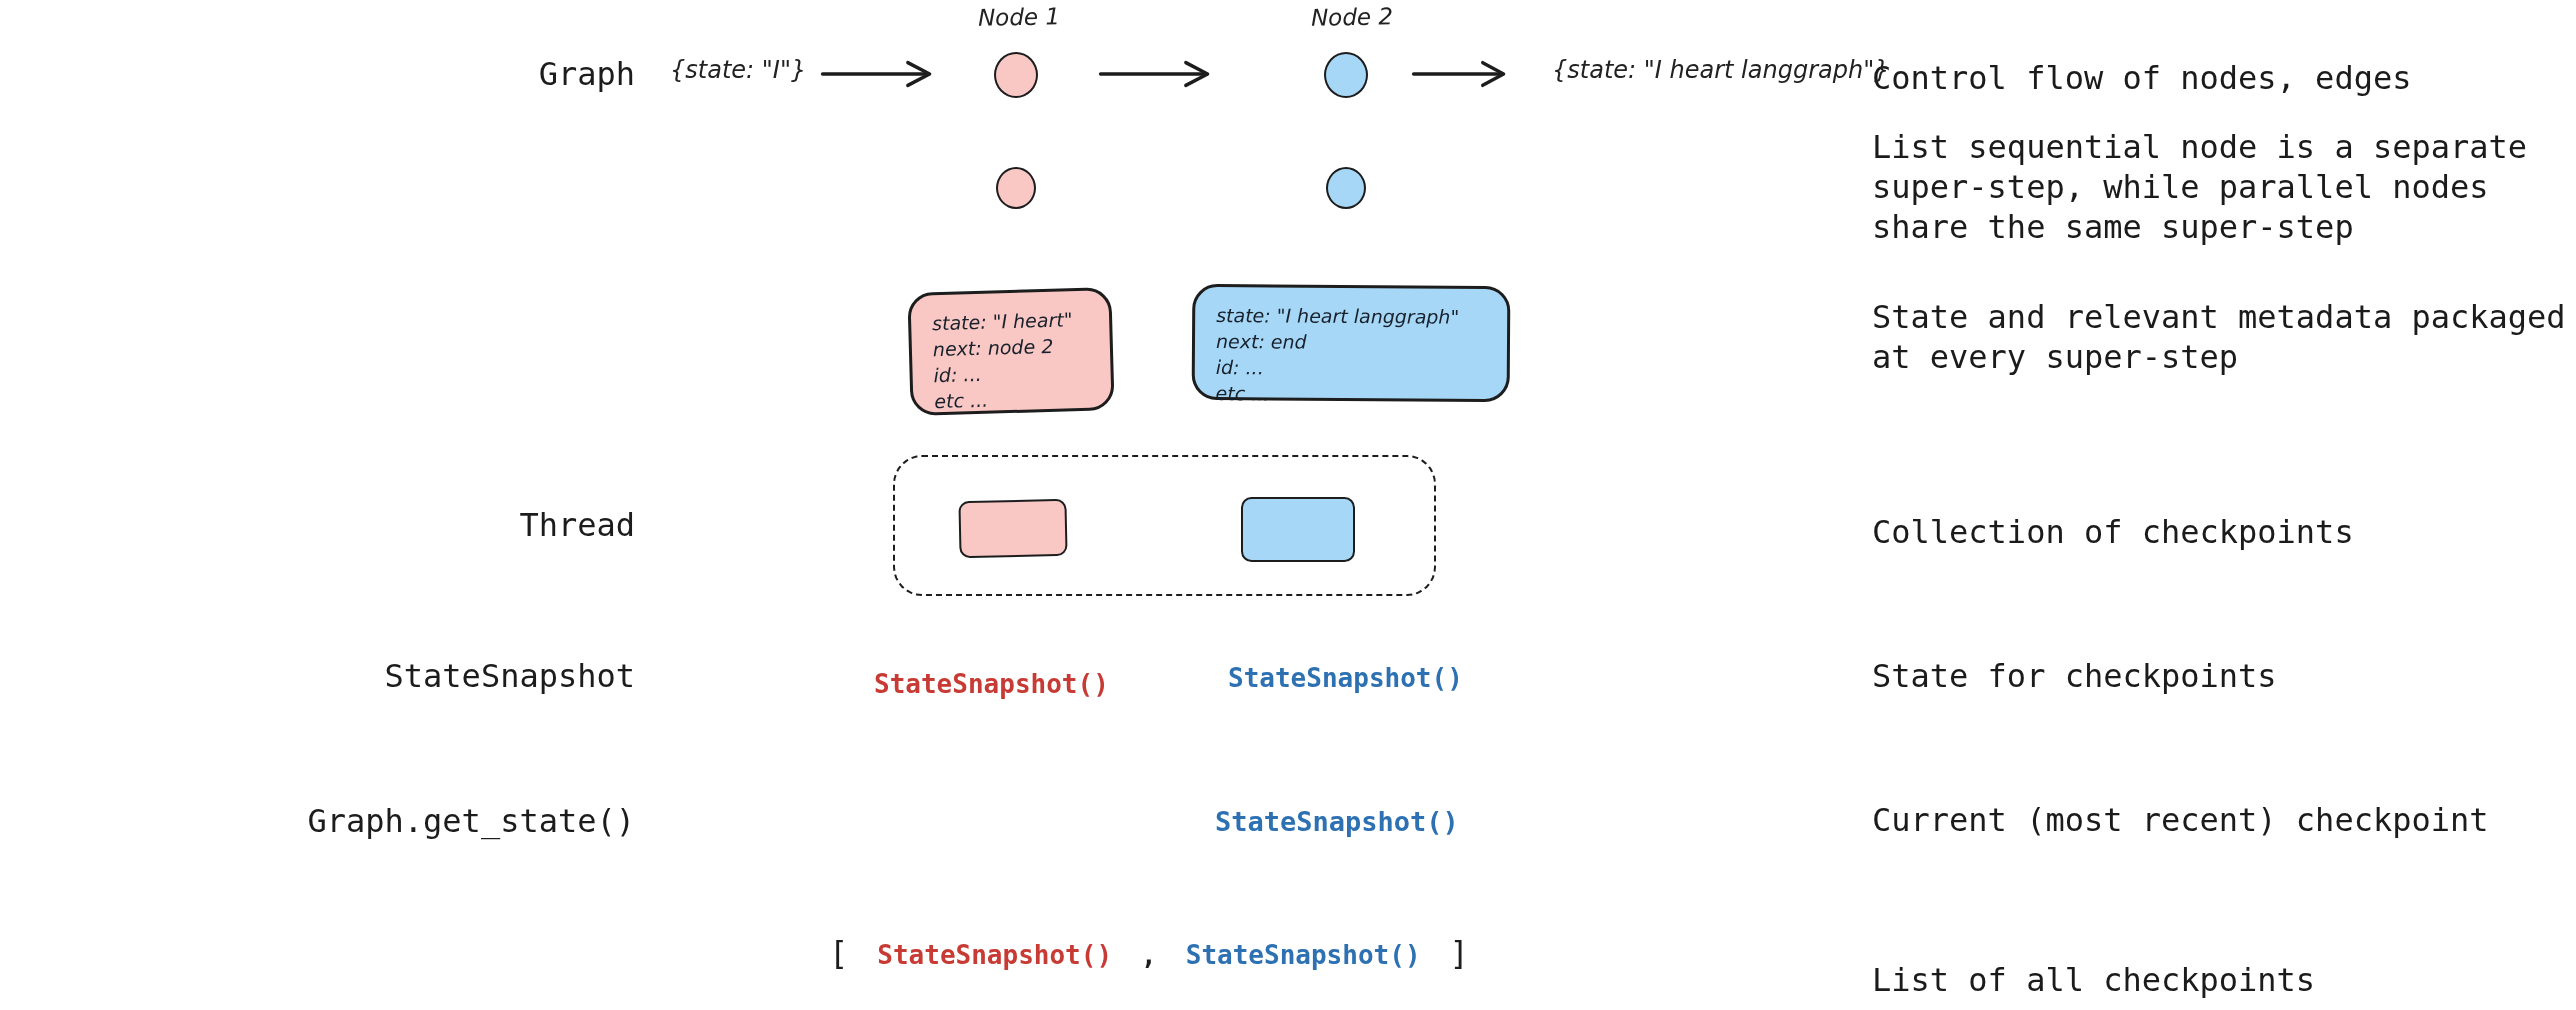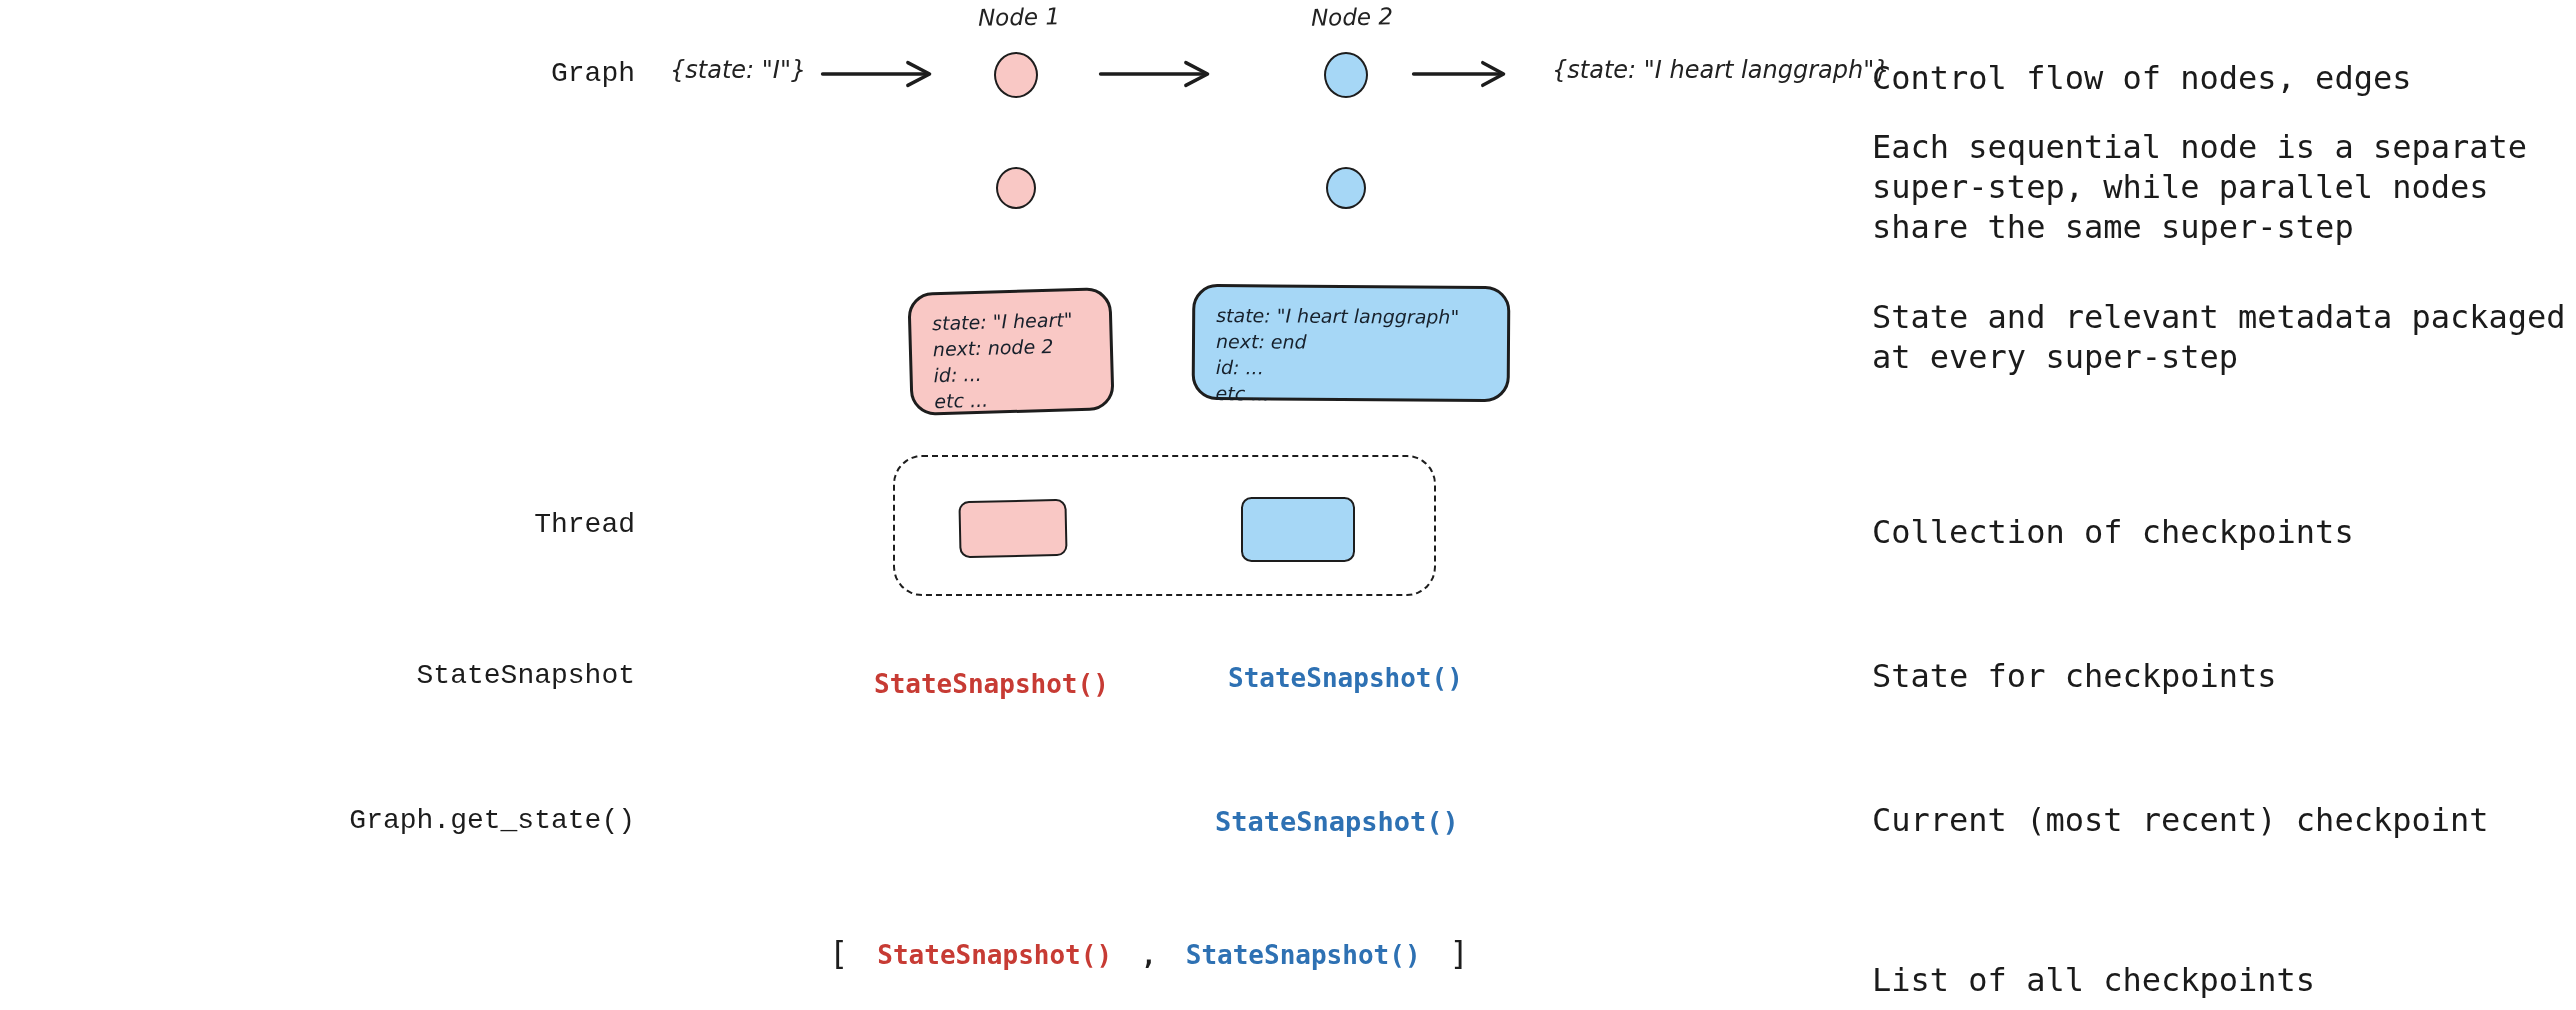--- a/index.html
+++ b/index.html
@@ -9,26 +9,25 @@
     background:#ffffff;
     overflow:hidden;
     font-family:"DejaVu Sans Mono", monospace;
     color:#1d1d1d;
   }
   
   .rowlabel{
     position:absolute;
     left:0;width:635px;
     text-align:right;
-    font-size:28px;
+    font-size:32px;
     line-height:42px;
     font-weight:500;
     color:#1c1c1c;
     white-space:nowrap;
-    font-family:Liberation Mono, monospace;
   }
   
   .rowdesc{
     position:absolute;
     left:1872px;width:695px;
     font-size:32px;
     line-height:40px;
     color:#1b1b1b;
   }
   
@@ -107,21 +106,21 @@
 <body>
 
 <div class="canvas">
 
   <div class="rowlabel" style="top:53px">Graph</div>
   <div class="rowlabel" style="top:655px">StateSnapshot</div>
   <div class="rowlabel" style="top:504px">Thread</div>
   <div class="rowlabel" style="top:800px">Graph.get_state()</div>
 
   <div class="rowdesc" style="top:58px">Control flow of nodes, edges</div>
-  <div class="rowdesc" style="top:127px">Each sequential node is a separate super-step, while parallel nodes share the same super-step</div>
+  <div class="rowdesc" style="top:127px">List sequential node is a separate super-step, while parallel nodes share the same super-step</div>
   <div class="rowdesc" style="top:297px">State and relevant metadata packaged at every super-step</div>
   <div class="rowdesc" style="top:512px">Collection of checkpoints</div>
   <div class="rowdesc" style="top:656px">State for checkpoints</div>
   <div class="rowdesc" style="top:800px">Current (most recent) checkpoint</div>
   <div class="rowdesc" style="top:960px">List of all checkpoints</div>
 
   <div class="hand state-text" style="left:670px;top:56px">{state: "I"}</div>
 
   <svg class="arrow" style="left:819px;top:56px" width="117" height="36" viewBox="0 0 122 38">
     <line x1="3" y1="19" x2="112" y2="19" stroke="#1d1d1d" stroke-width="3.6" stroke-linecap="round"></line>

